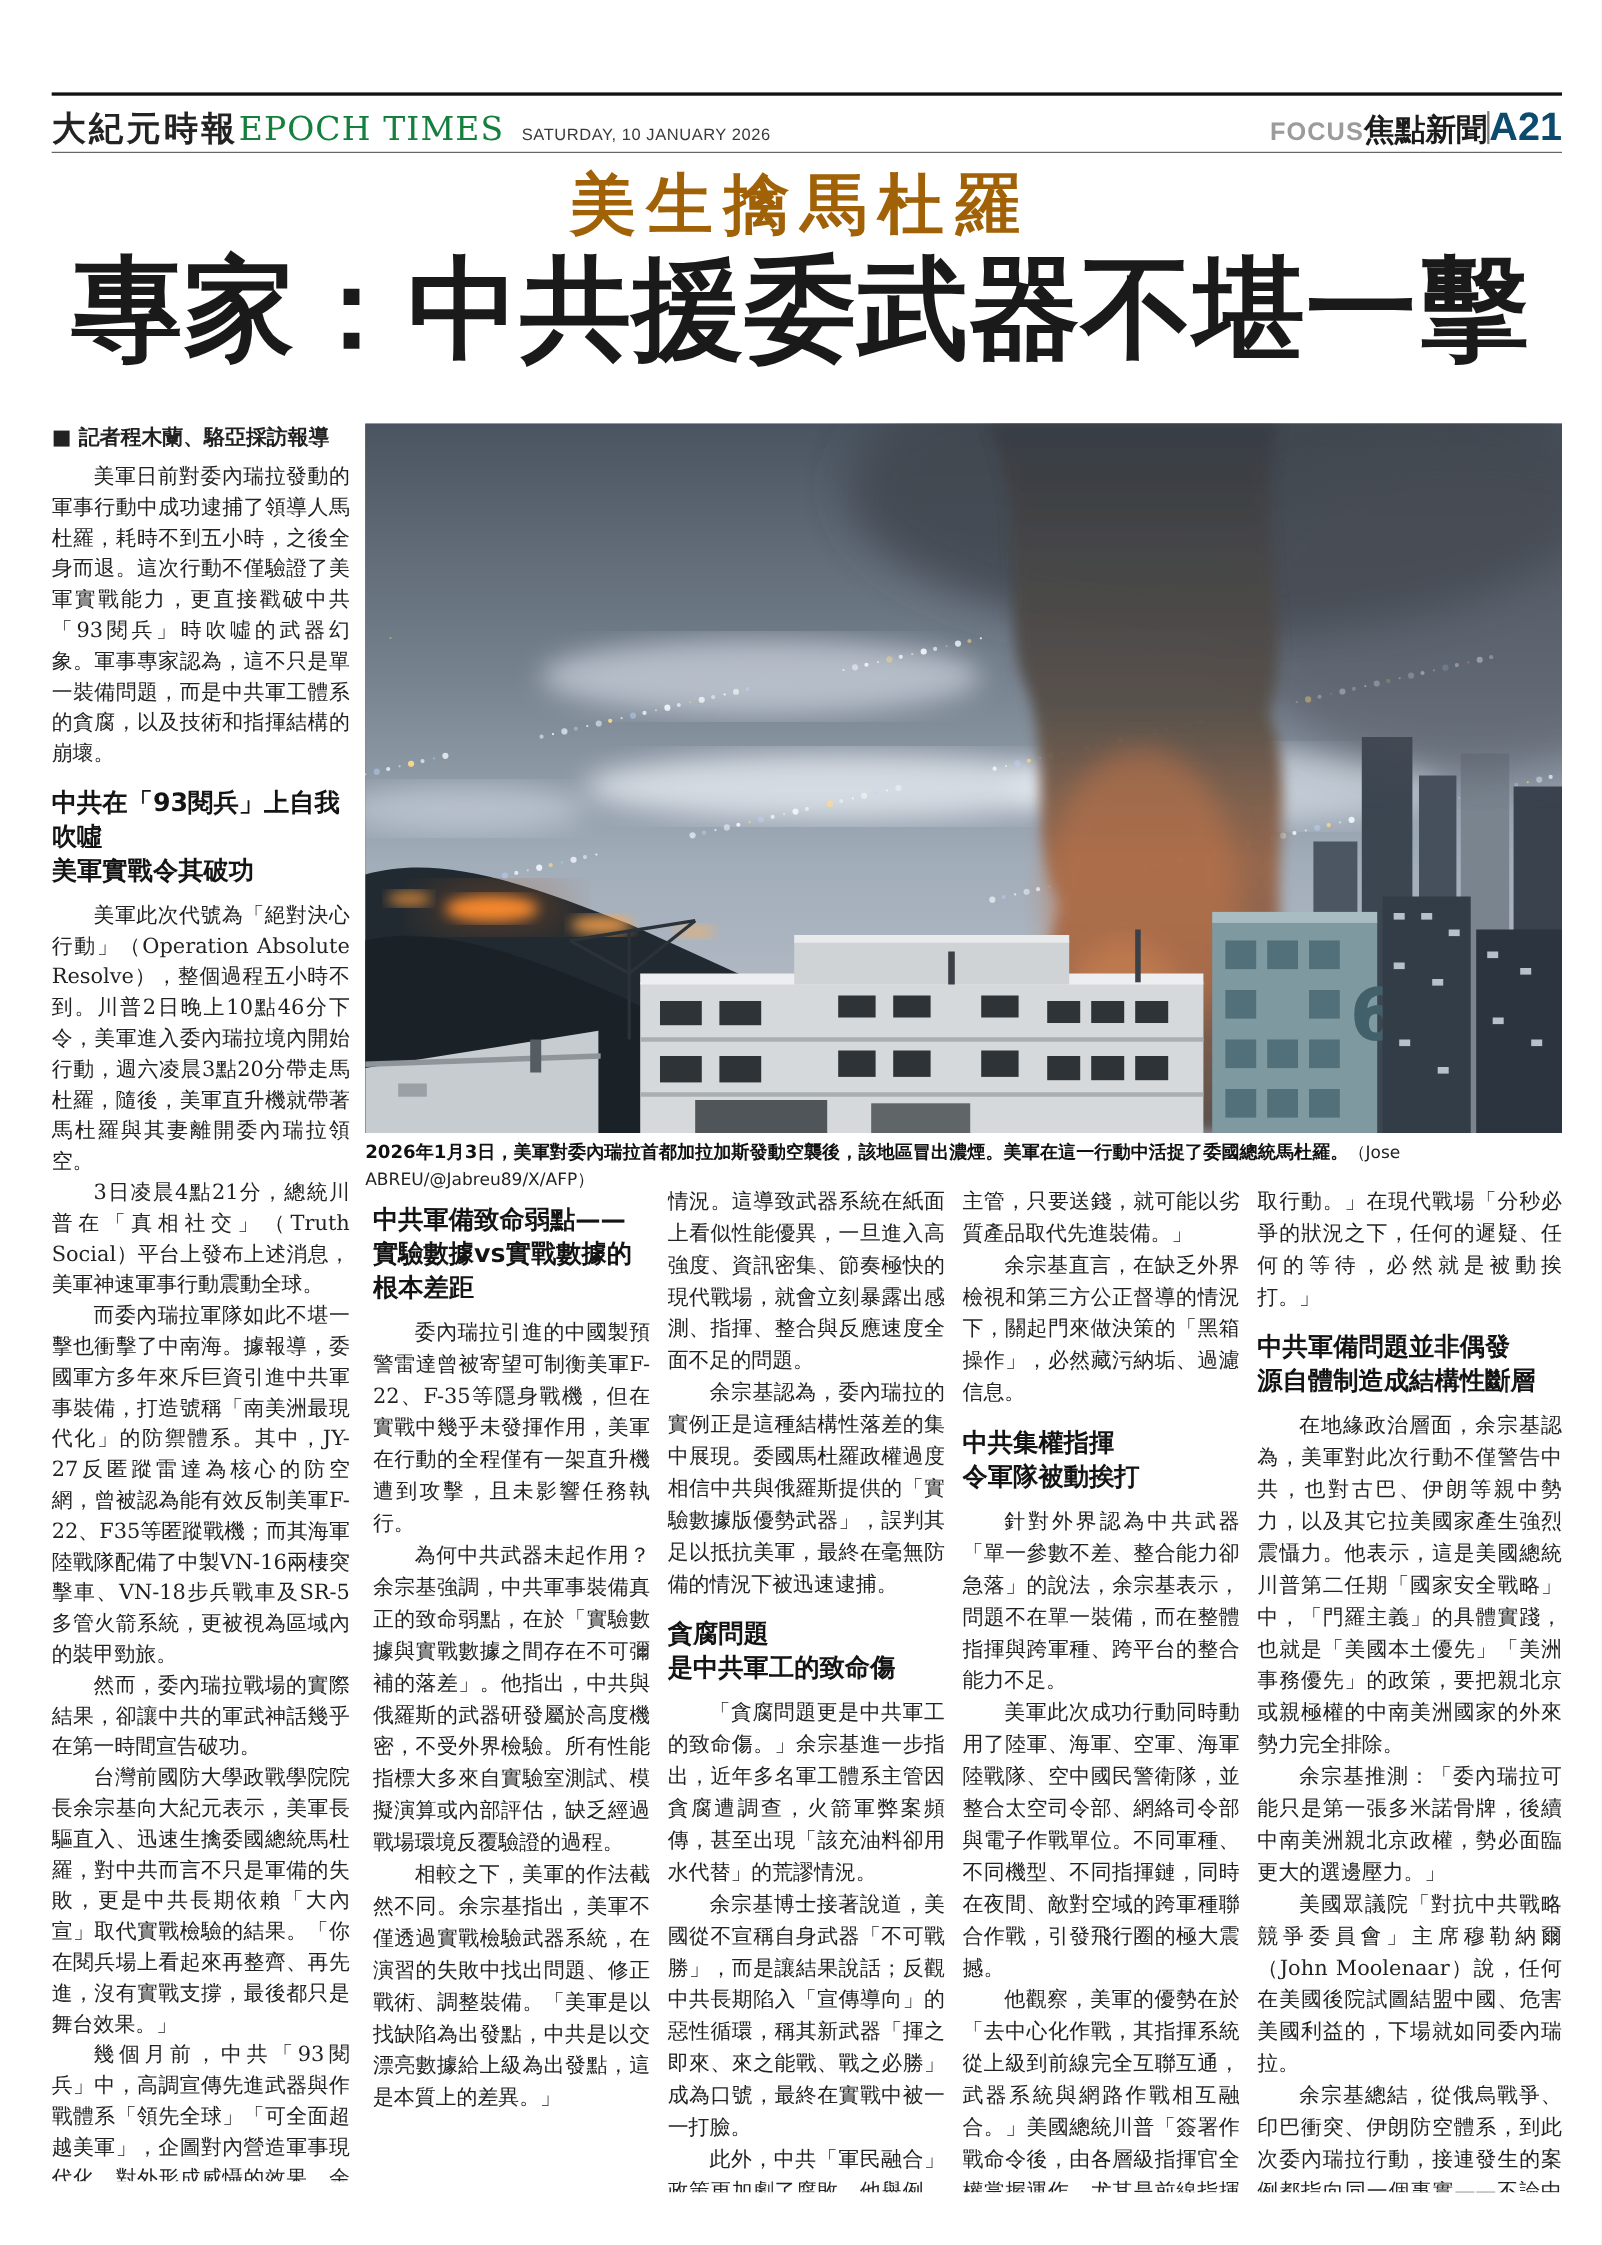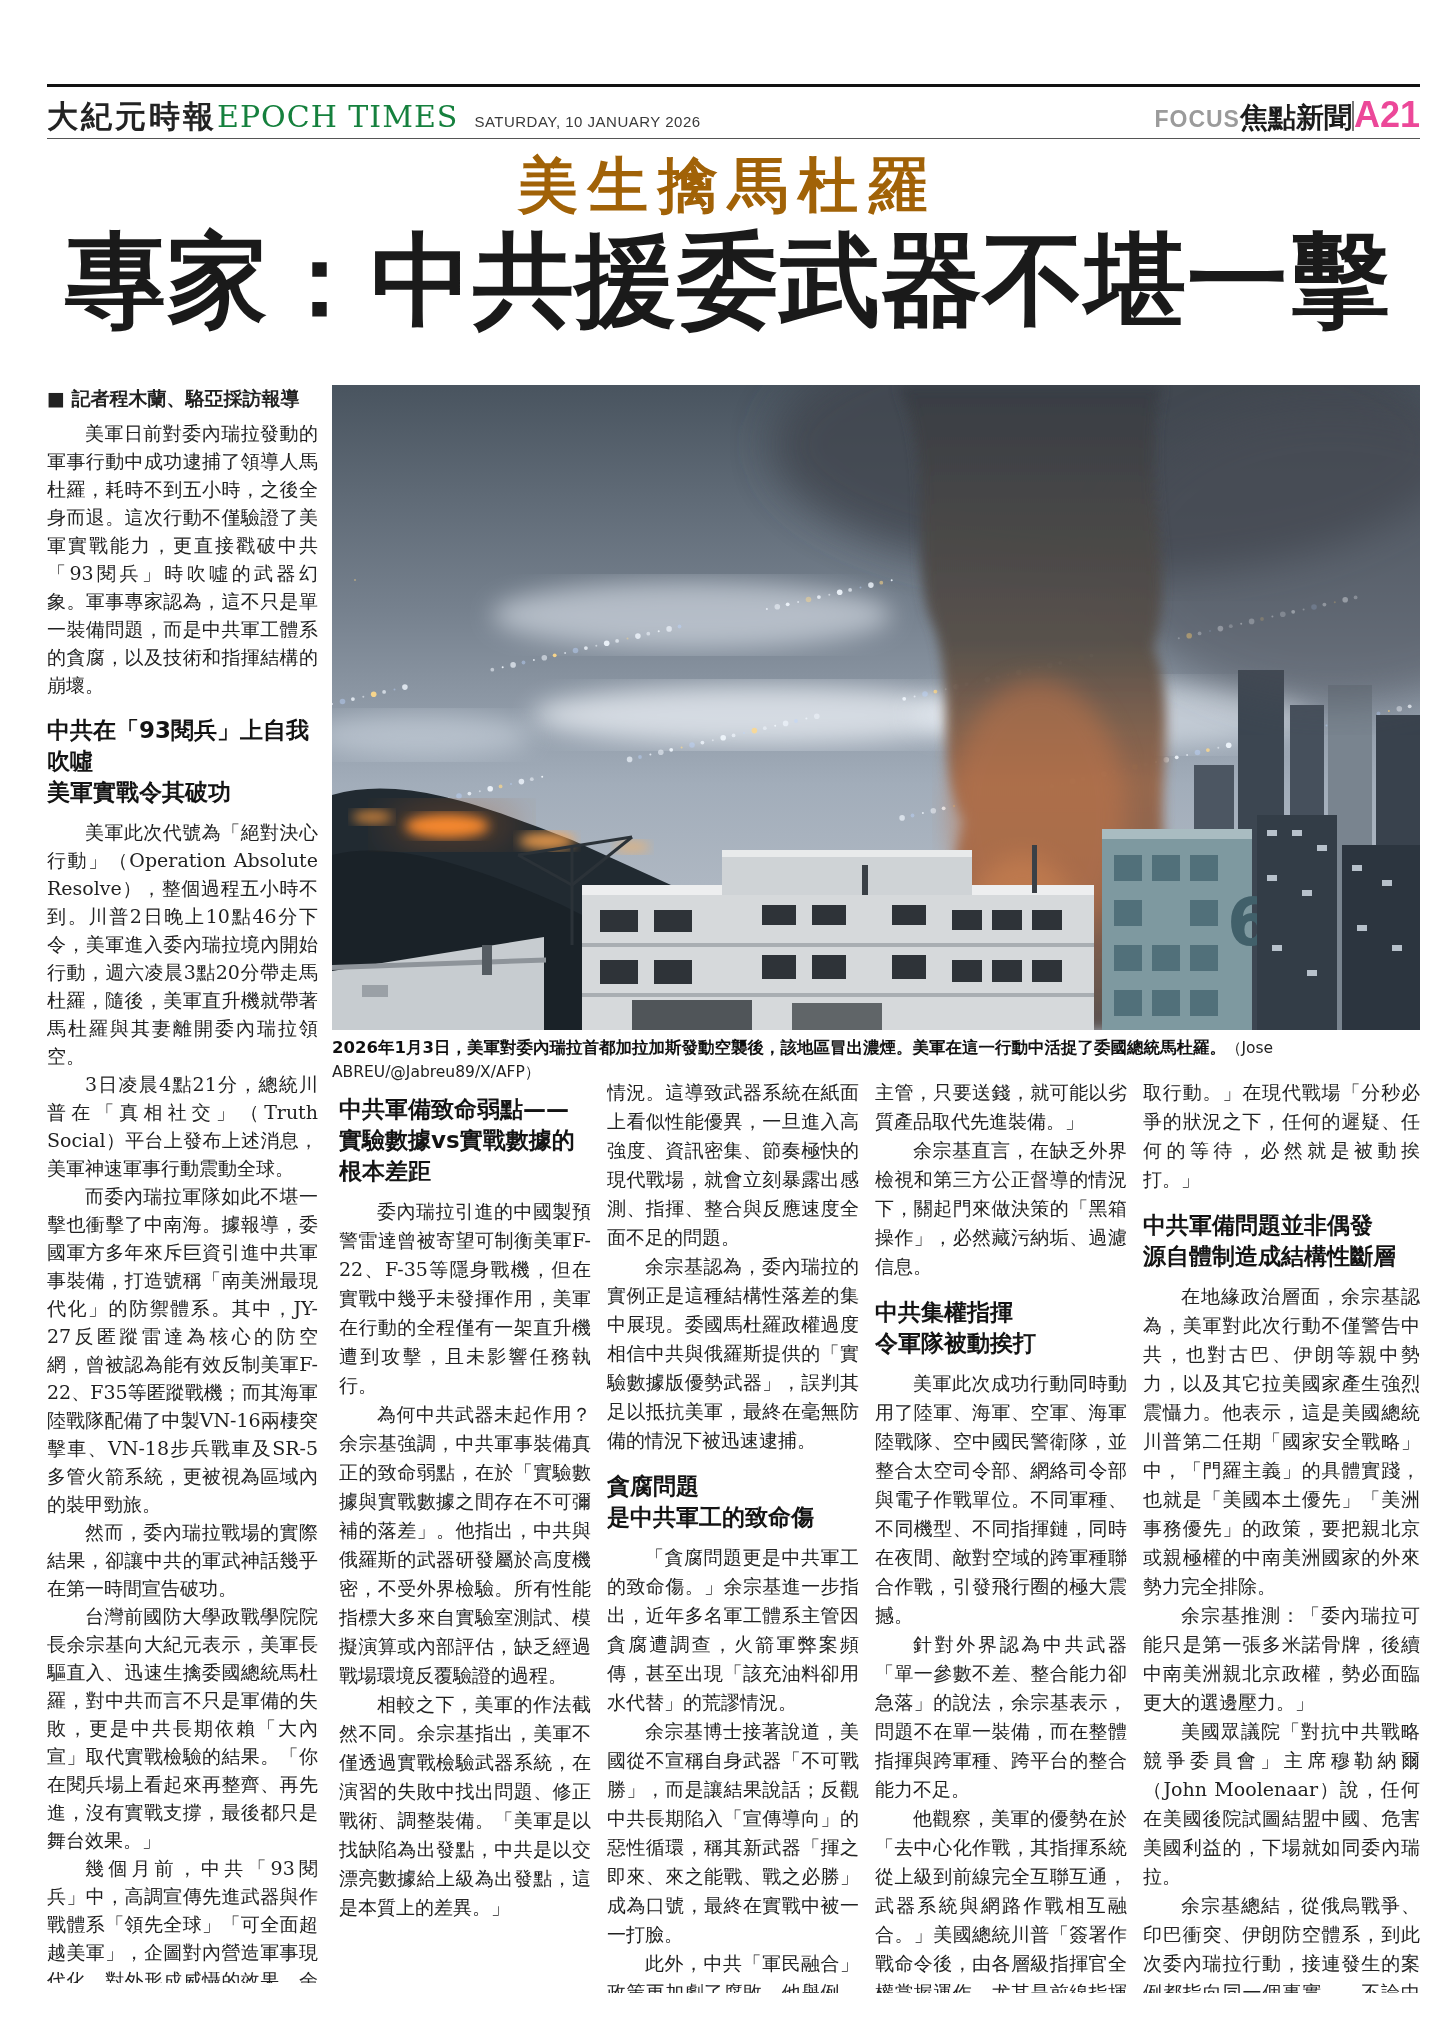--- a/index.html
+++ b/index.html
@@ -13,21 +13,21 @@
   .rule-thin{position:absolute;left:47px;width:1373px;top:138px;height:1px;background:#555;}
 
   .hdr{position:absolute;left:47px;top:94px;width:1373px;height:42px;display:flex;align-items:baseline;}
   .masthead-cn{font-family:"DejaVu Sans","Liberation Sans",sans-serif;font-weight:900;font-size:31px;letter-spacing:3px;color:#232323;}
   .masthead-en{font-family:"DejaVu Serif","Liberation Serif",serif;font-size:30px;letter-spacing:1px;color:#15803d;}
   .hdr-date{font-family:"Liberation Sans","DejaVu Sans",sans-serif;font-size:15px;letter-spacing:.5px;margin-left:16px;color:#3a3a3a;}
   .hdr-right{margin-left:auto;display:flex;align-items:baseline;gap:0;}
   .focus-en{font-family:"Liberation Sans","DejaVu Sans",sans-serif;font-weight:bold;font-size:23px;letter-spacing:1px;color:#9b9b9b;}
   .focus-cn{font-family:"DejaVu Sans","Liberation Sans",sans-serif;font-weight:900;font-size:28px;color:#1c1c1c;}
   .hdr-sep{width:2px;height:30px;background:#777;align-self:center;}
-  .page-no{font-family:"Liberation Sans","DejaVu Sans",sans-serif;font-weight:900;font-size:36px;color:#ec4899;}
+  .page-no{font-family:"Liberation Sans","DejaVu Sans",sans-serif;font-weight:900;font-size:36px;color:#0c4a6e;}
 
   .kicker{
     position:absolute;left:0;top:146px;width:100%;text-align:center;
     font-family:"DejaVu Sans","Liberation Sans",sans-serif;
     font-weight:900;font-size:60px;letter-spacing:10px;color:#a16207;
   }
   .headline{
     position:absolute;left:0;top:214px;width:100%;text-align:center;
     font-family:"DejaVu Serif","Liberation Serif",serif;
     font-weight:900;font-size:101px;letter-spacing:1px;color:#1a1a1a;white-space:nowrap;
@@ -417,22 +417,22 @@
       <div class="blk-p">余宗基博士接著說道，美國從不宣稱自身武器「不可戰勝」，而是讓結果說話；反觀中共長期陷入「宣傳導向」的惡性循環，稱其新武器「揮之即來、來之能戰、戰之必勝」成為口號，最終在實戰中被一一打臉。</div>
       <div class="blk-p">此外，中共「軍民融合」政策更加劇了腐敗。他舉例，很多技術直接從西方竊取，自主研發含量低；「民營企業以利潤為目標，為取得合同，不惜賄賂國企</div>
     </div>
   <div class="textcol lowcol" id="col-3">
       <div class="blk-pf">主管，只要送錢，就可能以劣質產品取代先進裝備。」</div>
       <div class="blk-p">余宗基直言，在缺乏外界檢視和第三方公正督導的情況下，關起門來做決策的「黑箱操作」，必然藏污納垢、過濾信息。</div>
       <div class="blk-subhead">
         <div>中共集權指揮</div>
         <div>令軍隊被動挨打</div>
       </div>
+      <div class="blk-p">針對外界認為中共武器「單一參數不差、整合能力卻急落」的說法，余宗基表示，問題不在單一裝備，而在整體指揮與跨軍種、跨平台的整合能力不足。</div>
       <div class="blk-p">美軍此次成功行動同時動用了陸軍、海軍、空軍、海軍陸戰隊、空中國民警衛隊，並整合太空司令部、網絡司令部與電子作戰單位。不同軍種、不同機型、不同指揮鏈，同時在夜間、敵對空域的跨軍種聯合作戰，引發飛行圈的極大震撼。</div>
-      <div class="blk-p">針對外界認為中共武器「單一參數不差、整合能力卻急落」的說法，余宗基表示，問題不在單一裝備，而在整體指揮與跨軍種、跨平台的整合能力不足。</div>
       <div class="blk-p">他觀察，美軍的優勢在於「去中心化作戰，其指揮系統從上級到前線完全互聯互通，武器系統與網路作戰相互融合。」美國總統川普「簽署作戰命令後，由各層級指揮官全權掌握運作，尤其是前線指揮官擁有充分權限。」</div>
     </div>
   <div class="textcol lowcol" id="col-4">
       <div class="blk-pf">取行動。」在現代戰場「分秒必爭的狀況之下，任何的遲疑、任何的等待，必然就是被動挨打。」</div>
       <div class="blk-subhead">
         <div>中共軍備問題並非偶發</div>
         <div>源自體制造成結構性斷層</div>
       </div>
       <div class="blk-p">在地緣政治層面，余宗基認為，美軍對此次行動不僅警告中共，也對古巴、伊朗等親中勢力，以及其它拉美國家產生強烈震懾力。他表示，這是美國總統川普第二任期「國家安全戰略」中，「門羅主義」的具體實踐，也就是「美國本土優先」「美洲事務優先」的政策，要把親北京或親極權的中南美洲國家的外來勢力完全排除。</div>
       <div class="blk-p">余宗基推測：「委內瑞拉可能只是第一張多米諾骨牌，後續中南美洲親北京政權，勢必面臨更大的選邊壓力。」</div>

